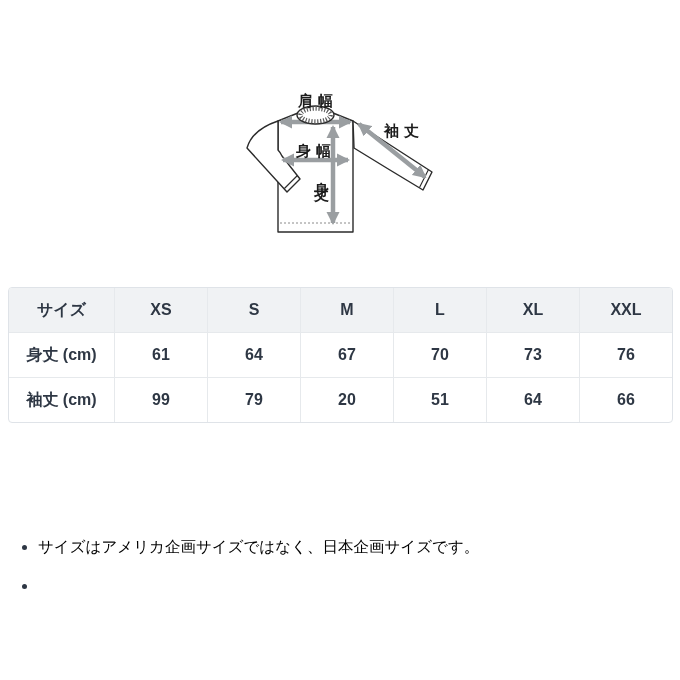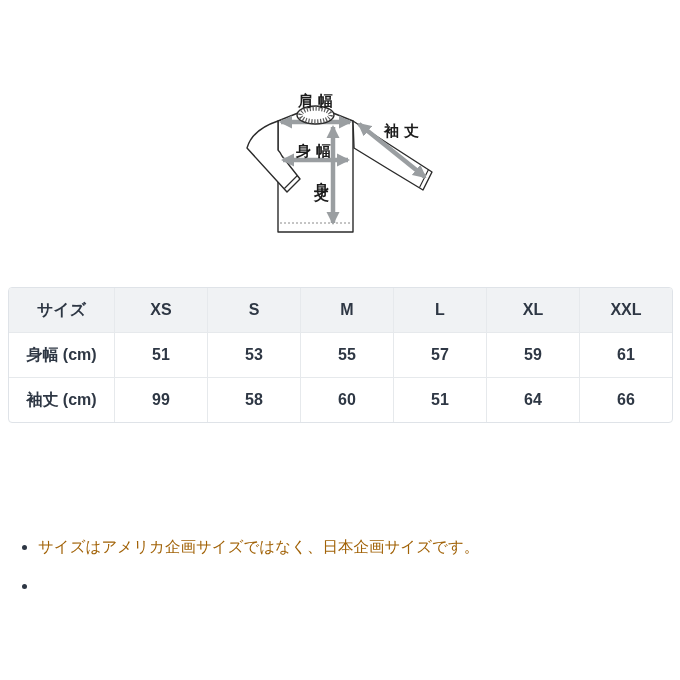--- a/index.html
+++ b/index.html
@@ -35,21 +35,21 @@
   .size-table thead th { border-top:none; background:#f0f2f4; }
   .size-table thead th:first-child { font-weight:700;margin-top:32px; }
   .size-table col.c-label { width:105px; }
   
   .notes {
     position:absolute; left:8px; top:536px; width:664px;
     list-style:none; margin:0; padding:0;
   }
   .notes li {
     position:relative; padding-left:30px; margin-bottom:17px;
-    font-size:15.5px; line-height:22px; color:#a16207;
+    font-size:15.5px; line-height:22px; color:#000000;
   }
   .notes li .dot {
     position:absolute; left:14px; top:9px; width:5px; height:5px;
     border-radius:50%; background:#2e3744;
   }
 </style>
 </head>
 <body>
 
 <svg class="diagram" viewBox="0 0 250 200">
@@ -105,33 +105,33 @@
         <th>XS</th>
         <th>S</th>
         <th>M</th>
         <th>L</th>
         <th>XL</th>
         <th>XXL</th>
       </tr>
     </thead>
     <tbody>
       <tr>
-        <td>身幅 (cm)</td>
-        <td>51</td>
-        <td>53</td>
-        <td>55</td>
-        <td>57</td>
-        <td>59</td>
+        <td>身丈 (cm)</td>
         <td>61</td>
+        <td>64</td>
+        <td>67</td>
+        <td>70</td>
+        <td>73</td>
+        <td>76</td>
       </tr>
       <tr>
         <td>袖丈 (cm)</td>
         <td>99</td>
-        <td>58</td>
-        <td>60</td>
+        <td>79</td>
+        <td>20</td>
         <td>51</td>
         <td>64</td>
         <td>66</td>
       </tr>
     </tbody>
   </table>
 </div>
 
 <ul class="notes">
   <li>

